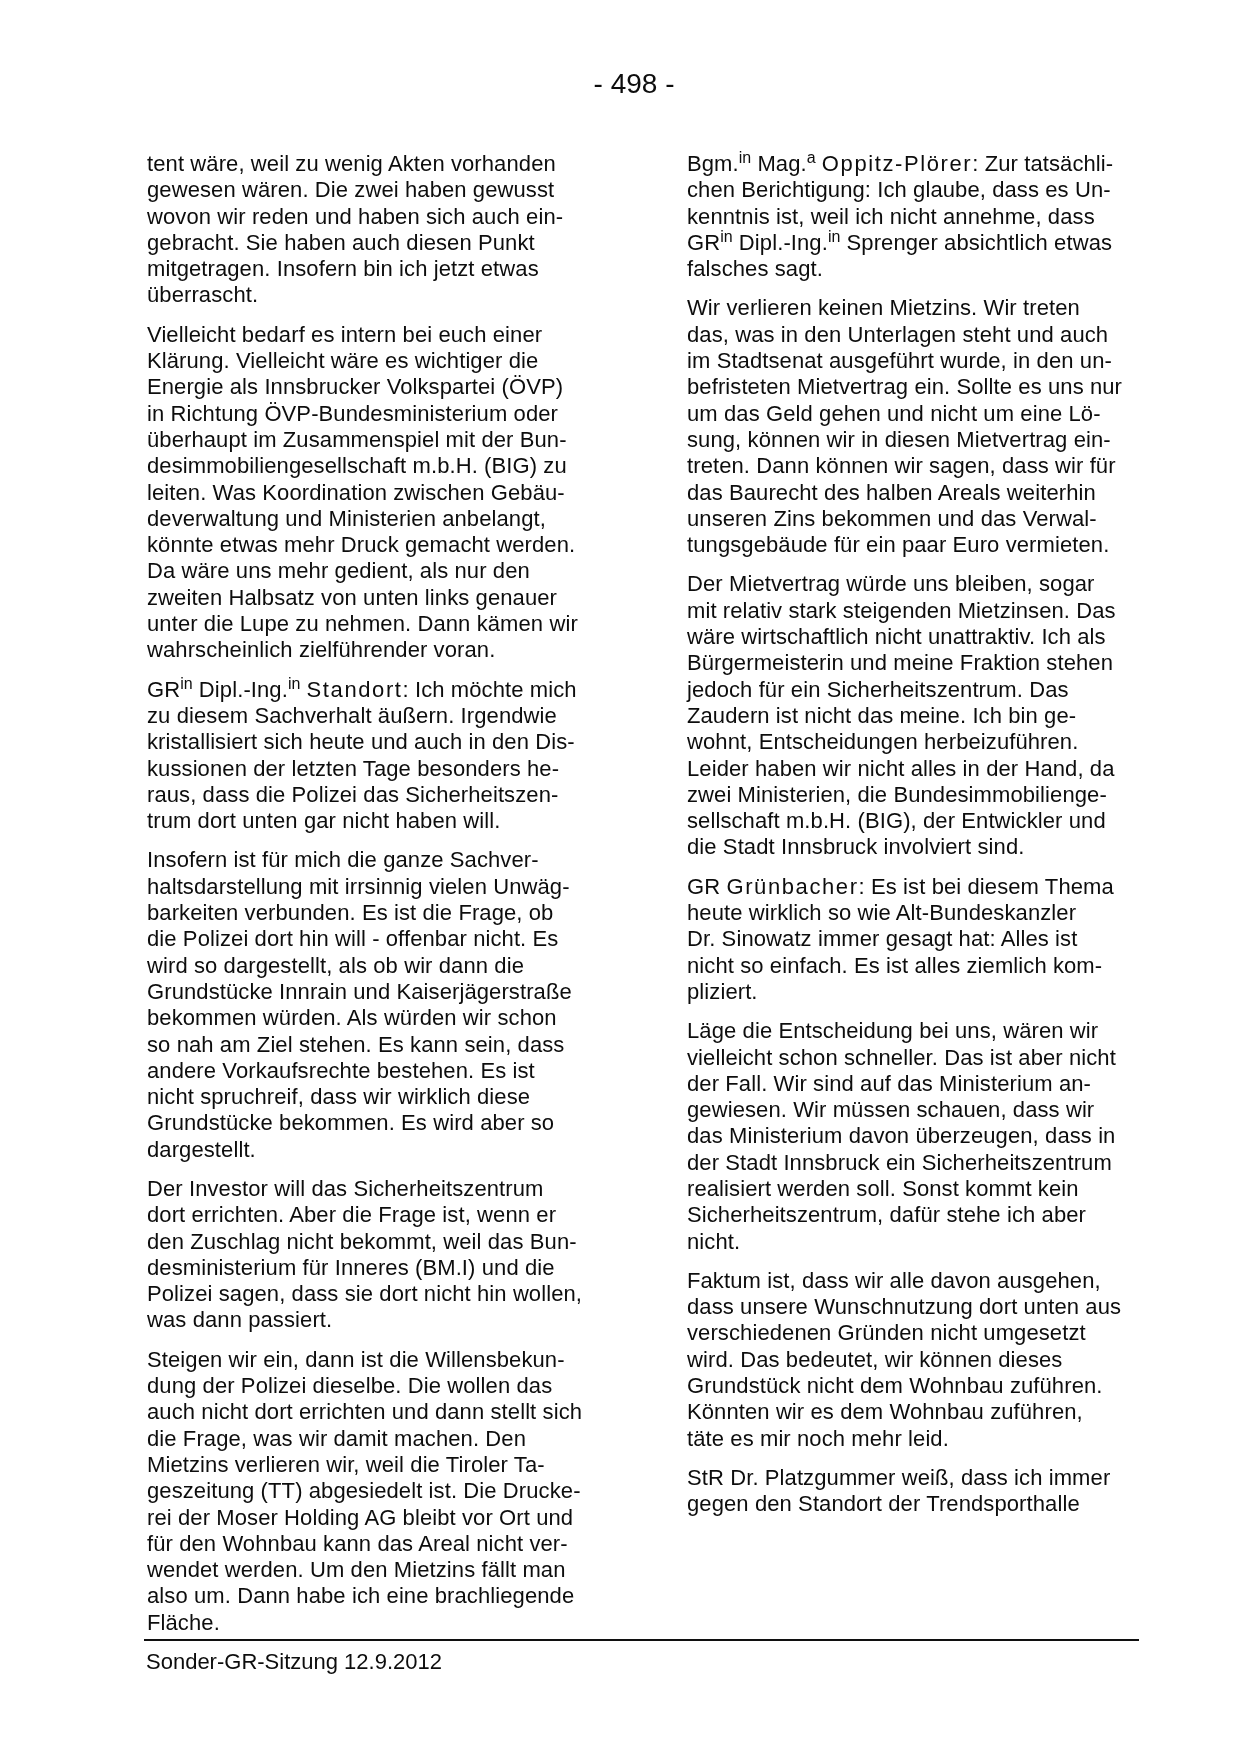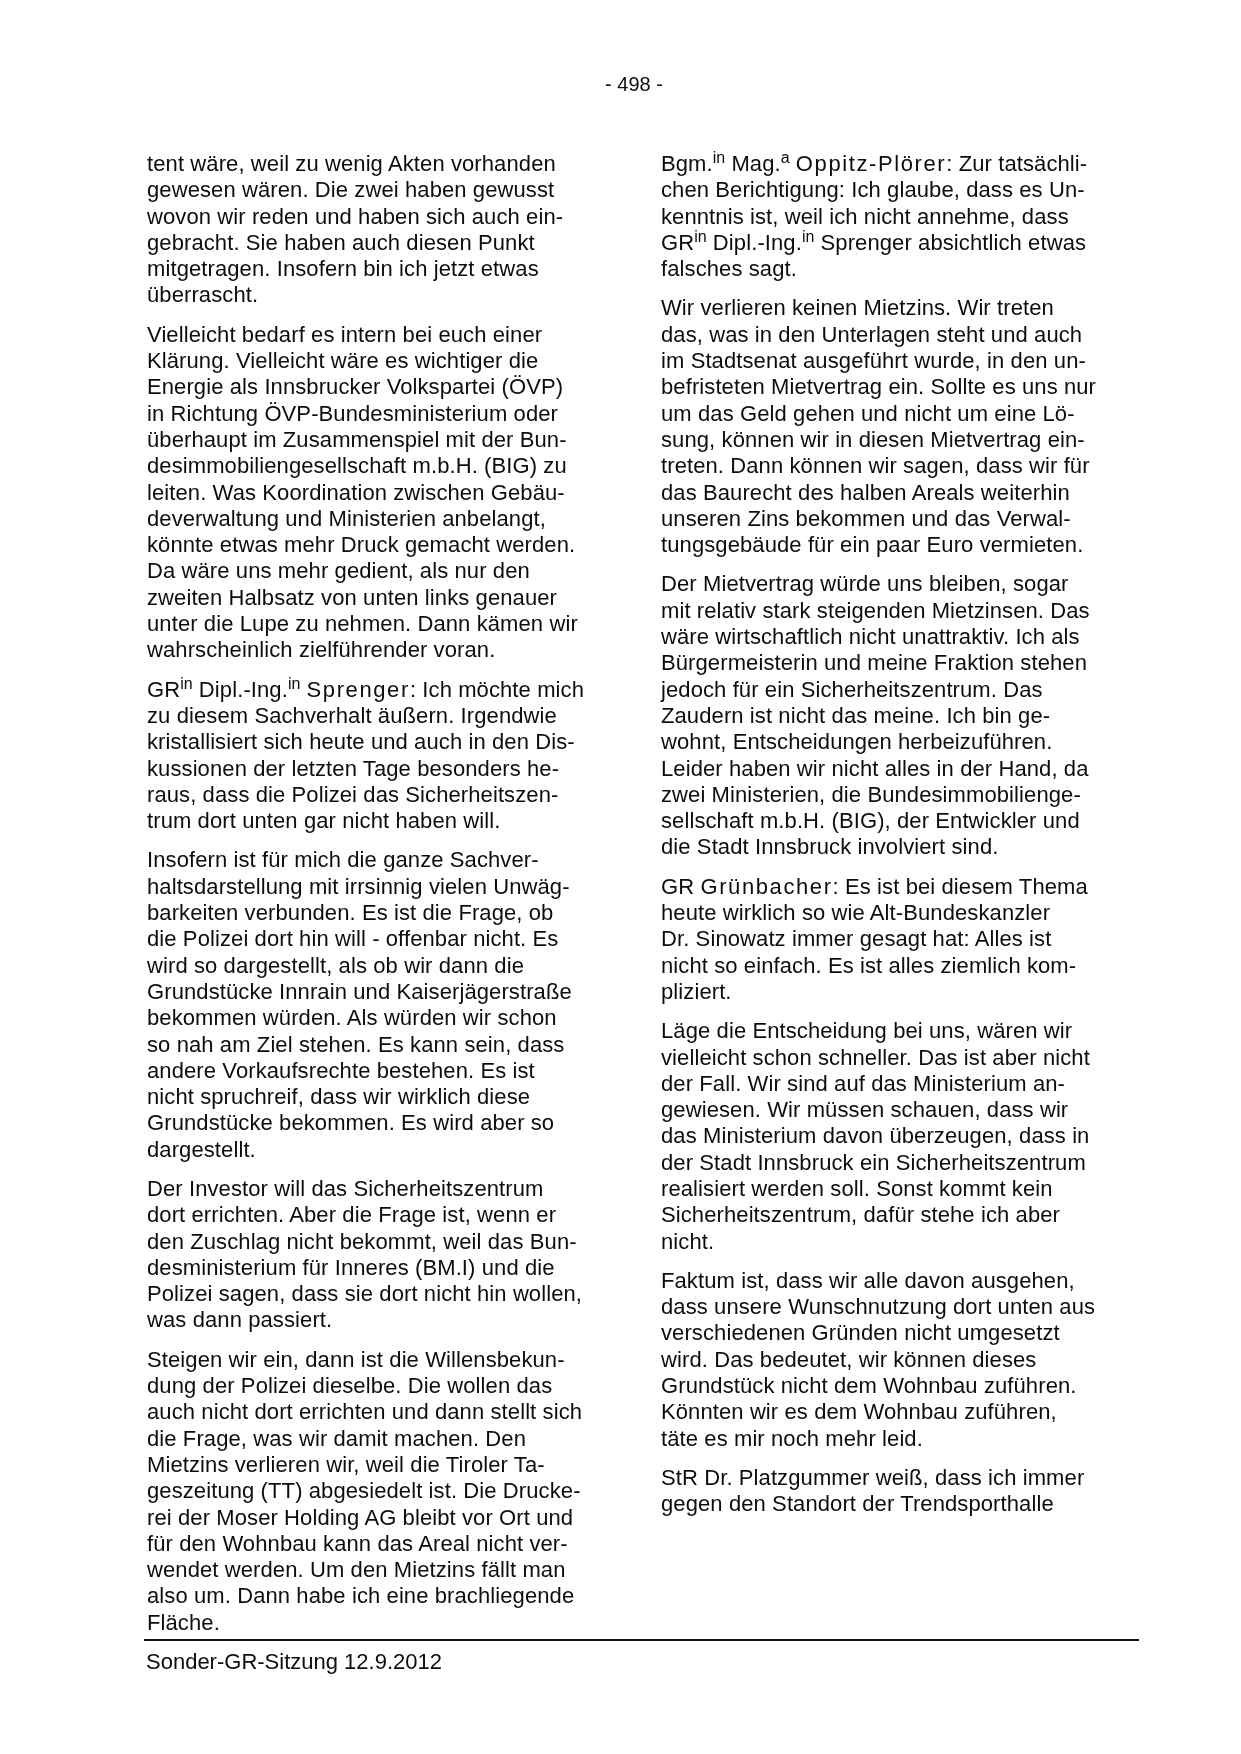--- a/index.html
+++ b/index.html
@@ -11,29 +11,29 @@
     color: #0d0d0d;
     font-family: "Liberation Sans", "DejaVu Sans", sans-serif;
     overflow: hidden;
   }
   .page-number {
     position: absolute;
     top: 71px;
     left: 147px;
     width: 974px;
     text-align: center;
-    font-size: 20px;
+    font-size: 28px;
     line-height: 26px;
   }
   .columns {
     position: absolute;
     top: 151px;
     left: 147px;
     display: flex;
-    gap: 48px;
+    gap: 74px;
     justify-content: flex-end;
   }
   .col { width: 466px; }
   .col p {
     margin: 0 0 13px 0;
     font-size: 22px;
     line-height: 26.3px;
     white-space: nowrap;
     letter-spacing: 0.1px;
   }
@@ -62,21 +62,21 @@
 </head>
 <body>
 
 <div class="page">
   <div class="page-number">- 498 -</div>
 
   <div class="columns">
     <div class="col" id="col-left">
         <p>tent wäre, weil zu wenig Akten vorhanden<br>gewesen wären. Die zwei haben gewusst<br>wovon wir reden und haben sich auch ein-<br>gebracht. Sie haben auch diesen Punkt<br>mitgetragen. Insofern bin ich jetzt etwas<br>überrascht.</p>
         <p>Vielleicht bedarf es intern bei euch einer<br>Klärung. Vielleicht wäre es wichtiger die<br>Energie als Innsbrucker Volkspartei (ÖVP)<br>in Richtung ÖVP-Bundesministerium oder<br>überhaupt im Zusammenspiel mit der Bun-<br>desimmobiliengesellschaft m.b.H. (BIG) zu<br>leiten. Was Koordination zwischen Gebäu-<br>deverwaltung und Ministerien anbelangt,<br>könnte etwas mehr Druck gemacht werden.<br>Da wäre uns mehr gedient, als nur den<br>zweiten Halbsatz von unten links genauer<br>unter die Lupe zu nehmen. Dann kämen wir<br>wahrscheinlich zielführender voran.</p>
-        <p>GR<sup>in</sup> Dipl.-Ing.<sup>in</sup> <span class="speaker">Sprenger</span>: Ich möchte mich<br>zu diesem Sachverhalt äußern. Irgendwie<br>kristallisiert sich heute und auch in den Dis-<br>kussionen der letzten Tage besonders he-<br>raus, dass die Polizei das Sicherheitszen-<br>trum dort unten gar nicht haben will.</p>
+        <p>GR<sup>in</sup> Dipl.-Ing.<sup>in</sup> <span class="speaker">Standort</span>: Ich möchte mich<br>zu diesem Sachverhalt äußern. Irgendwie<br>kristallisiert sich heute und auch in den Dis-<br>kussionen der letzten Tage besonders he-<br>raus, dass die Polizei das Sicherheitszen-<br>trum dort unten gar nicht haben will.</p>
         <p>Insofern ist für mich die ganze Sachver-<br>haltsdarstellung mit irrsinnig vielen Unwäg-<br>barkeiten verbunden. Es ist die Frage, ob<br>die Polizei dort hin will - offenbar nicht. Es<br>wird so dargestellt, als ob wir dann die<br>Grundstücke Innrain und Kaiserjägerstraße<br>bekommen würden. Als würden wir schon<br>so nah am Ziel stehen. Es kann sein, dass<br>andere Vorkaufsrechte bestehen. Es ist<br>nicht spruchreif, dass wir wirklich diese<br>Grundstücke bekommen. Es wird aber so<br>dargestellt.</p>
         <p>Der Investor will das Sicherheitszentrum<br>dort errichten. Aber die Frage ist, wenn er<br>den Zuschlag nicht bekommt, weil das Bun-<br>desministerium für Inneres (BM.I) und die<br>Polizei sagen, dass sie dort nicht hin wollen,<br>was dann passiert.</p>
         <p>Steigen wir ein, dann ist die Willensbekun-<br>dung der Polizei dieselbe. Die wollen das<br>auch nicht dort errichten und dann stellt sich<br>die Frage, was wir damit machen. Den<br>Mietzins verlieren wir, weil die Tiroler Ta-<br>geszeitung (TT) abgesiedelt ist. Die Drucke-<br>rei der Moser Holding AG bleibt vor Ort und<br>für den Wohnbau kann das Areal nicht ver-<br>wendet werden. Um den Mietzins fällt man<br>also um. Dann habe ich eine brachliegende<br>Fläche.</p>
       </div>
     <div class="col" id="col-right">
         <p>Bgm.<sup>in</sup> Mag.<sup>a</sup> <span class="speaker">Oppitz-Plörer</span>: Zur tatsächli-<br>chen Berichtigung: Ich glaube, dass es Un-<br>kenntnis ist, weil ich nicht annehme, dass<br>GR<sup>in</sup> Dipl.-Ing.<sup>in</sup> Sprenger absichtlich etwas<br>falsches sagt.</p>
         <p>Wir verlieren keinen Mietzins. Wir treten<br>das, was in den Unterlagen steht und auch<br>im Stadtsenat ausgeführt wurde, in den un-<br>befristeten Mietvertrag ein. Sollte es uns nur<br>um das Geld gehen und nicht um eine Lö-<br>sung, können wir in diesen Mietvertrag ein-<br>treten. Dann können wir sagen, dass wir für<br>das Baurecht des halben Areals weiterhin<br>unseren Zins bekommen und das Verwal-<br>tungsgebäude für ein paar Euro vermieten.</p>
         <p>Der Mietvertrag würde uns bleiben, sogar<br>mit relativ stark steigenden Mietzinsen. Das<br>wäre wirtschaftlich nicht unattraktiv. Ich als<br>Bürgermeisterin und meine Fraktion stehen<br>jedoch für ein Sicherheitszentrum. Das<br>Zaudern ist nicht das meine. Ich bin ge-<br>wohnt, Entscheidungen herbeizuführen.<br>Leider haben wir nicht alles in der Hand, da<br>zwei Ministerien, die Bundesimmobilienge-<br>sellschaft m.b.H. (BIG), der Entwickler und<br>die Stadt Innsbruck involviert sind.</p>
         <p>GR <span class="speaker">Grünbacher</span>: Es ist bei diesem Thema<br>heute wirklich so wie Alt-Bundeskanzler<br>Dr. Sinowatz immer gesagt hat: Alles ist<br>nicht so einfach. Es ist alles ziemlich kom-<br>pliziert.</p>
         <p>Läge die Entscheidung bei uns, wären wir<br>vielleicht schon schneller. Das ist aber nicht<br>der Fall. Wir sind auf das Ministerium an-<br>gewiesen. Wir müssen schauen, dass wir<br>das Ministerium davon überzeugen, dass in<br>der Stadt Innsbruck ein Sicherheitszentrum<br>realisiert werden soll. Sonst kommt kein<br>Sicherheitszentrum, dafür stehe ich aber<br>nicht.</p>

